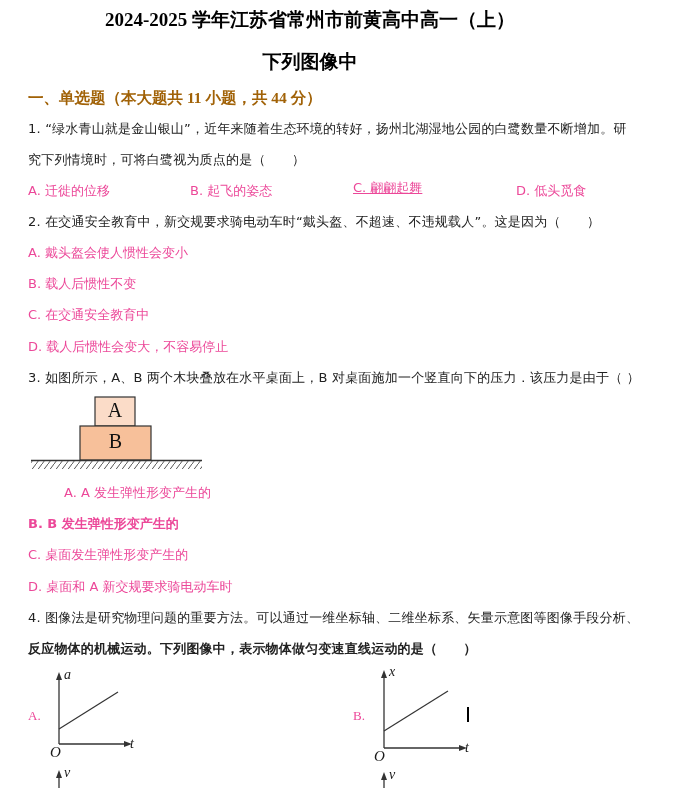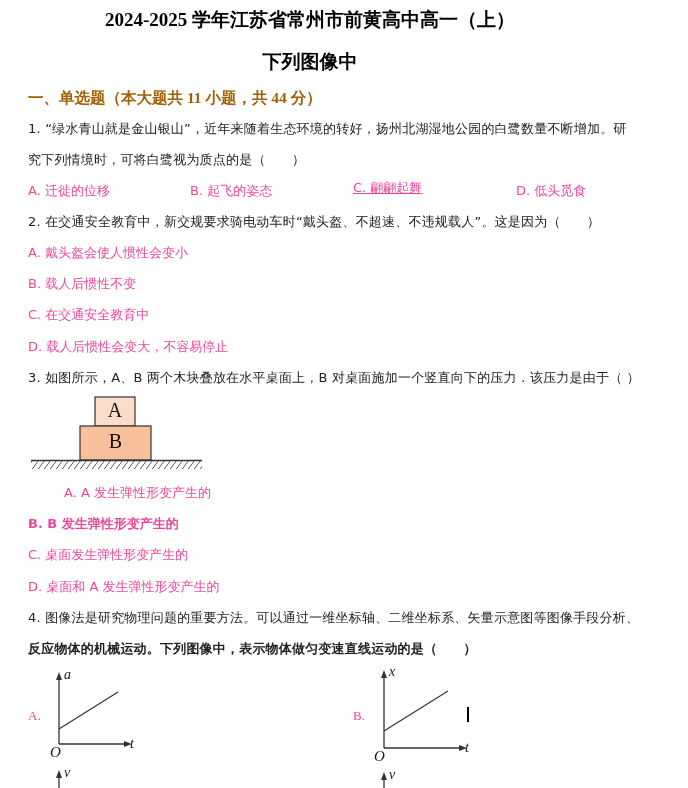--- a/index.html
+++ b/index.html
@@ -63,21 +63,21 @@
     <rect x="80" y="426" width="71" height="34" fill="#f7c09a" stroke="#333" stroke-width="1.2"></rect>
     <line x1="31" y1="460.5" x2="202" y2="460.5" stroke="#333" stroke-width="1.5"></line>
     <rect x="31" y="461" width="171" height="8" fill="url(#hatch)"></rect>
   </svg>
   <div class="abs" style="left:95px; top:399px; width:40px; text-align:center; font-family:'Liberation Serif',serif; font-size:20px; color:#111;">A</div>
   <div class="abs" style="left:80px; top:430px; width:71px; text-align:center; font-family:'Liberation Serif',serif; font-size:20px; color:#111;">B</div>
 
   <div class="abs opt" style="left:28px; top:484px;margin-left:36px;">A. A 发生弹性形变产生的</div>
   <div class="abs opt" style="left:28px; top:515px;font-weight:bold;">B. B 发生弹性形变产生的</div>
   <div class="abs opt" style="left:28px; top:546px;">C. 桌面发生弹性形变产生的</div>
-  <div class="abs opt" style="left:28px; top:578px;">D. 桌面和 A 发生弹性形变产生的</div>
+  <div class="abs opt" style="left:28px; top:578px;">D. 桌面和 A 新交规要求骑电动车时</div>
 </div>
 
 <div>
   <div class="abs line" style="top:609px;">4. 图像法是研究物理问题的重要方法。可以通过一维坐标轴、二维坐标系、矢量示意图等图像手段分析、</div>
   <div class="abs line" style="top:640px;font-weight:bold;">反应物体的机械运动。下列图像中，表示物体做匀变速直线运动的是（　　）</div>
 
   <div class="abs opt" style="left:28px; top:708px; font-family:'Liberation Serif',serif;">A.</div>
   <svg style="left:0; top:0;" width="688" height="788">
     <line x1="59" y1="744" x2="59" y2="678" stroke="#333" stroke-width="1.3"></line>
     <polygon points="59,672 56,680 62,680" fill="#333"></polygon>

